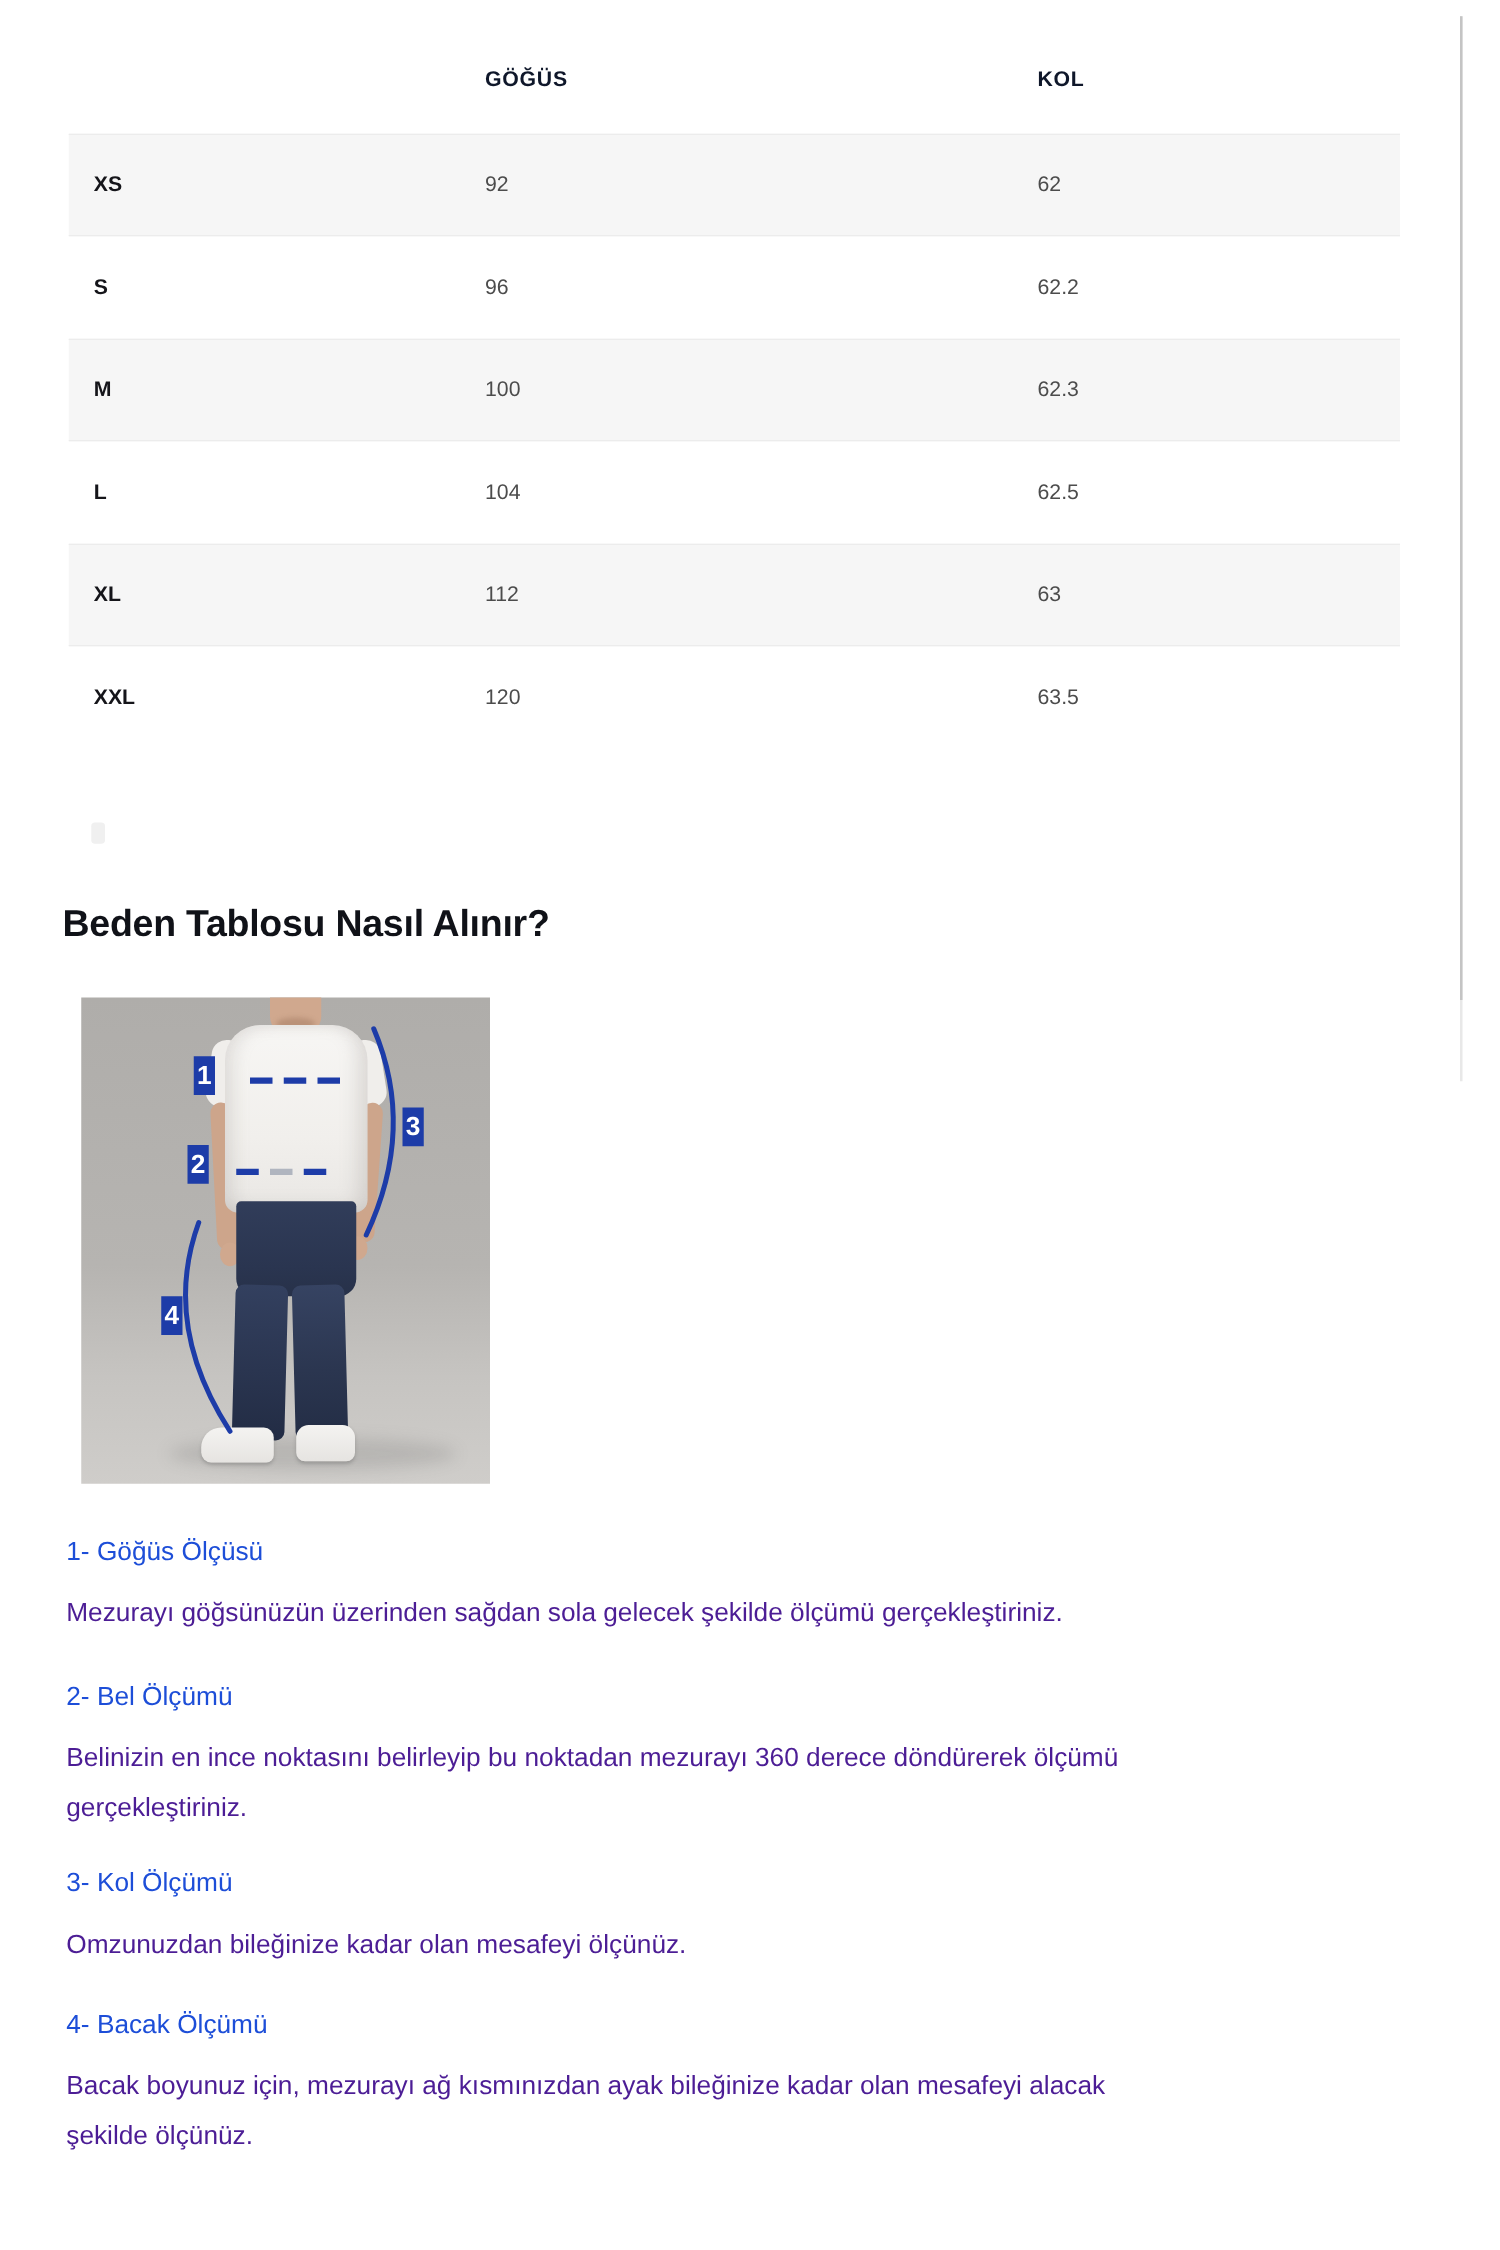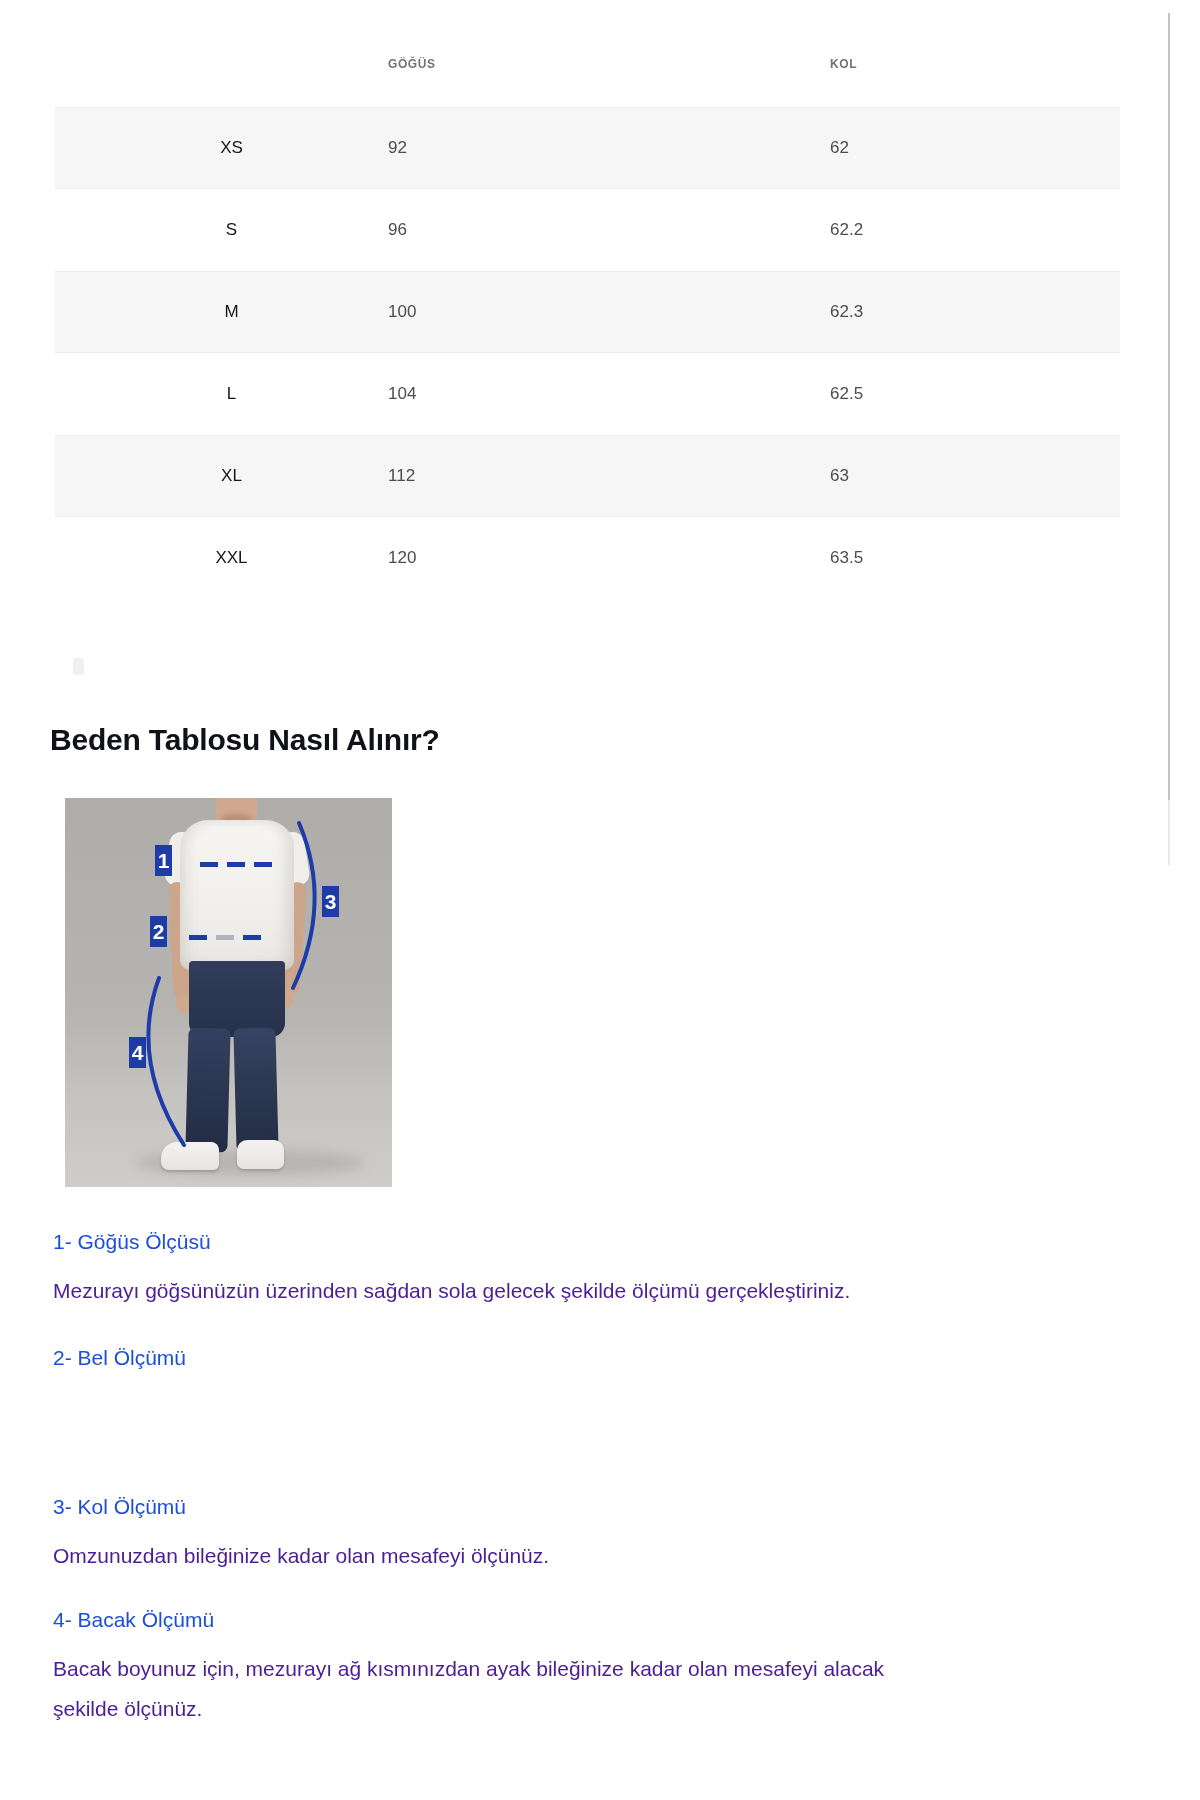--- a/index.html
+++ b/index.html
@@ -8,25 +8,25 @@
     width:1200px; height:1800px; position:relative; overflow:hidden;
     font-family:"Liberation Sans","DejaVu Sans",sans-serif; color:#3f3f3f;
   }
 
   
   .size-table { position:absolute; left:55px; top:20px; width:1065px; }
   .trow, .thead {
     display:grid; grid-template-columns:333px 442px 290px; align-items:center;
   }
   .thead { height:87px; }
-  .th { font-weight:bold; font-size:12px; letter-spacing:.6px; color:#737373; }
+  .th { font-weight:bold; font-size:17px; letter-spacing:.6px; color:#0f172a; }
   .th.first { padding-left:20px; }
   .trow { height:82px; font-size:17px; }
   .trow.striped { background:#f6f6f6; border-top:1px solid #ececec; border-bottom:1px solid #ececec; }
-  .td.size { padding-left:20px; font-weight:normal; color:#15151a;text-align:center; }
+  .td.size { padding-left:20px; font-weight:bold; color:#15151a; }
   .td.val { color:#4c4c4c; }
 
   
   .artifact { position:absolute; left:73px; top:658px; width:11px; height:17px;
     background:#f0f0f0; border-radius:3px; }
 
   
   .guide-title { position:absolute; left:50px; top:723px; font-size:30px; font-weight:bold;
     color:#101218; letter-spacing:-0.2px; }
 
@@ -160,20 +160,22 @@
   <div class="marker m3">3</div>
   <div class="marker m4">4</div>
 </div>
 
 <div class="guide-section gs1">
   <div class="s-head">1- Göğüs Ölçüsü</div>
   <p class="s-body">Mezurayı göğsünüzün üzerinden sağdan sola gelecek şekilde ölçümü gerçekleştiriniz.</p>
 </div>
 <div class="guide-section gs2">
   <div class="s-head">2- Bel Ölçümü</div>
+  <p class="s-body">Belinizin en ince noktasını belirleyip bu noktadan mezurayı 360 derece döndürerek ölçümü
+gerçekleştiriniz.</p>
 </div>
 <div class="guide-section gs3">
   <div class="s-head">3- Kol Ölçümü</div>
   <p class="s-body">Omzunuzdan bileğinize kadar olan mesafeyi ölçünüz.</p>
 </div>
 <div class="guide-section gs4">
   <div class="s-head">4- Bacak Ölçümü</div>
   <p class="s-body">Bacak boyunuz için, mezurayı ağ kısmınızdan ayak bileğinize kadar olan mesafeyi alacak
 şekilde ölçünüz.</p>
 </div>

